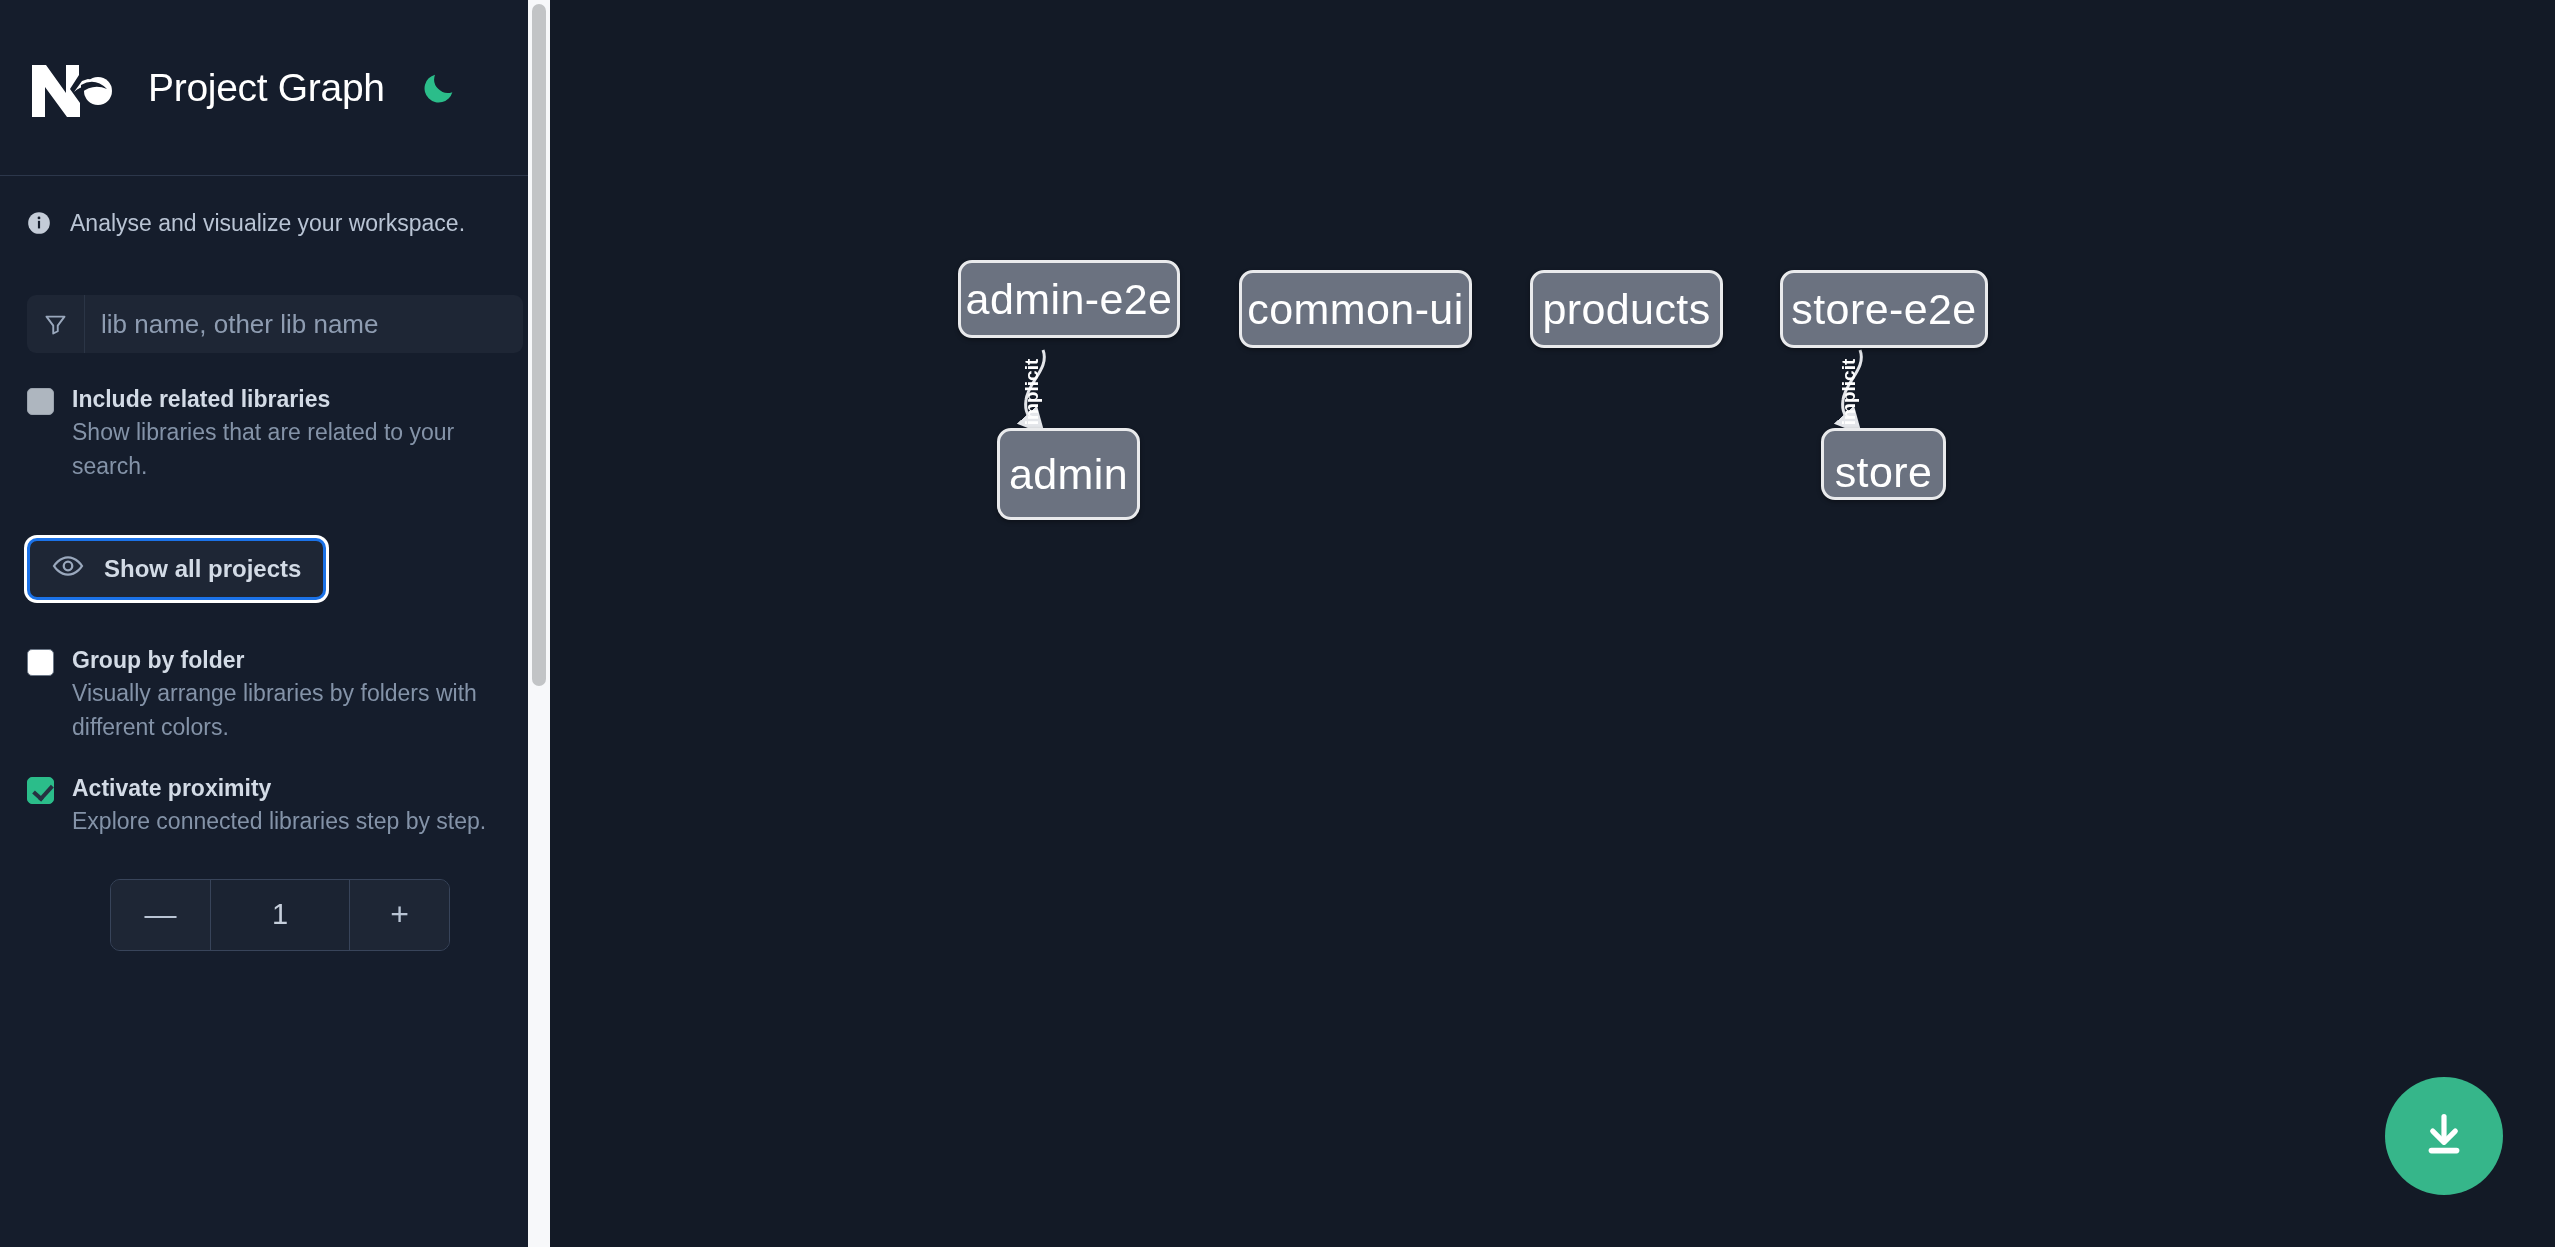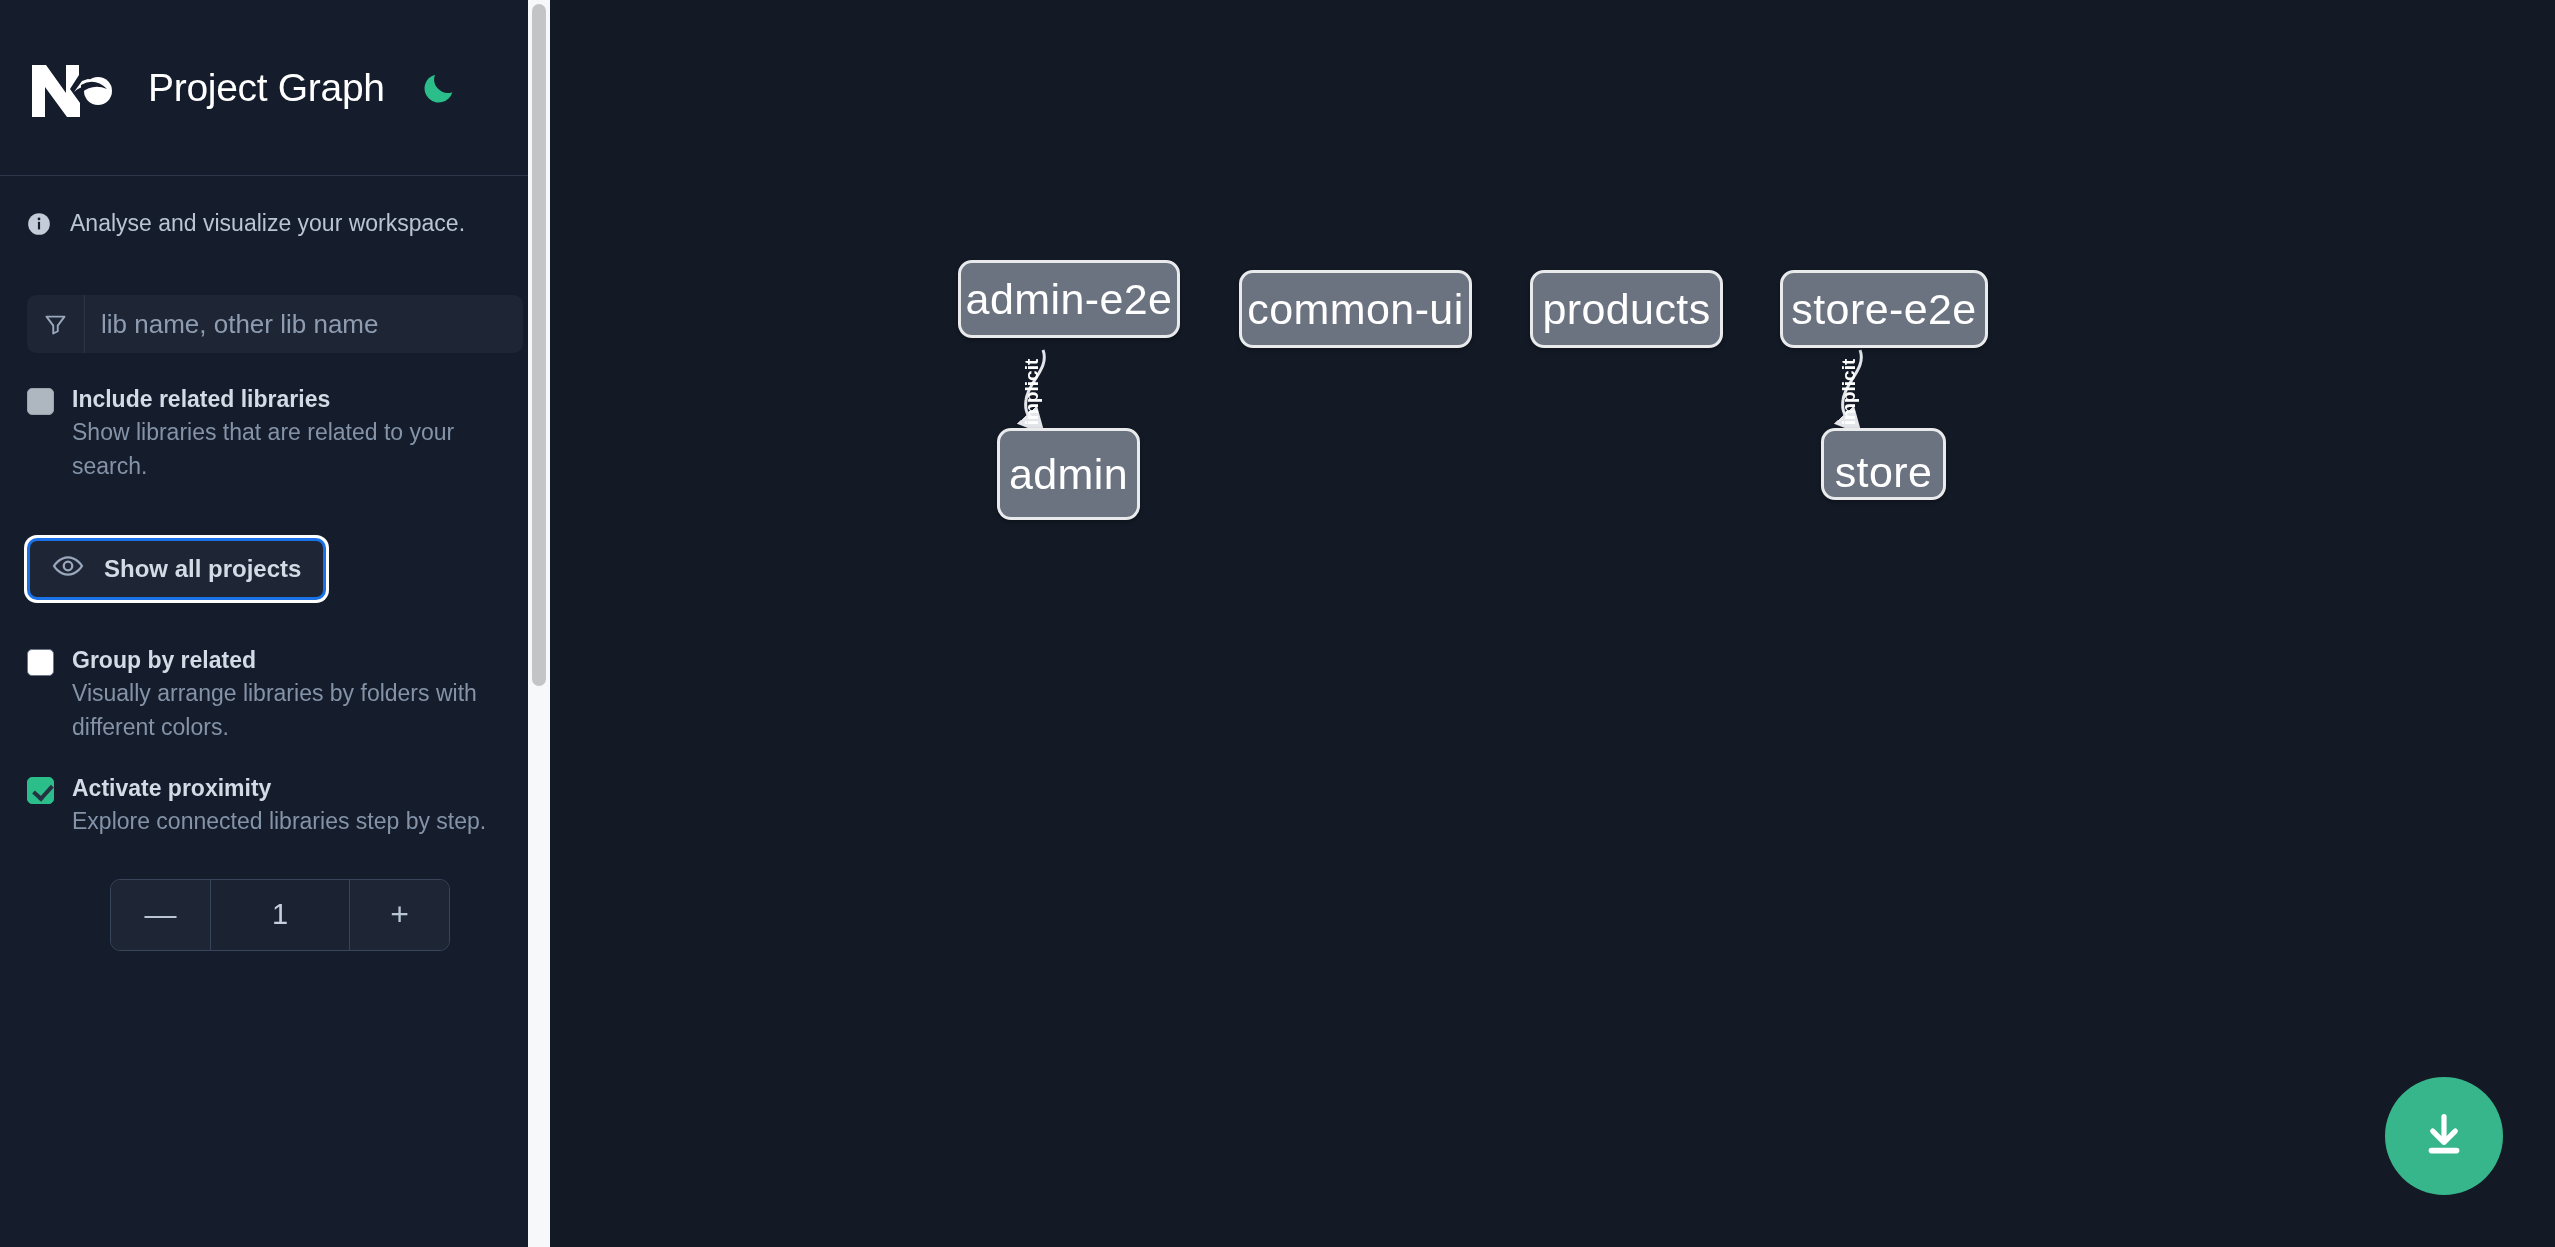--- a/index.html
+++ b/index.html
@@ -35,21 +35,21 @@
     letter-spacing: -0.3px;
     white-space: nowrap;
   }
   .moon-icon { width: 40px; height: 40px; flex: 0 0 auto; margin-left: 12px; }
 
   .divider {
     height: 1px; background: #2c374b; width: 550px;
   }
 
   .info-row {
-    display: flex; align-items: center; gap: 18px;
+    display: flex; gap: 18px;
     padding: 34px 26px 0 26px;
   }
   .info-icon { width: 26px; height: 26px; flex: 0 0 auto; }
   .info-text { color: #b9c4d4; font-size: 23px; }
 
   .search-wrap { padding: 58px 27px 0 27px; }
   .search-box {
     display: flex; align-items: stretch;
     height: 58px;
     background: #1e2635;
@@ -255,21 +255,21 @@
                 <circle cx="12" cy="12" r="3.2" fill="none" stroke="#9aa8bd" stroke-width="1.7"></circle>
               </svg>
           </span>
           <span>Show all projects</span>
         </button>
       </div>
 
       <div class="opt" style="padding-top:44px">
         <span class="cb unchecked"></span>
         <div class="opt-body">
-          <div class="opt-title">Group by related</div>
+          <div class="opt-title">Group by folder</div>
           <div class="opt-desc">Visually arrange libraries by folders with different colors.</div>
         </div>
       </div>
 
       <div class="opt" style="padding-top:28px">
         <span class="cb checked"></span>
         <div class="opt-body">
           <div class="opt-title">Activate proximity</div>
           <div class="opt-desc">Explore connected libraries step by step.</div>
         </div>

